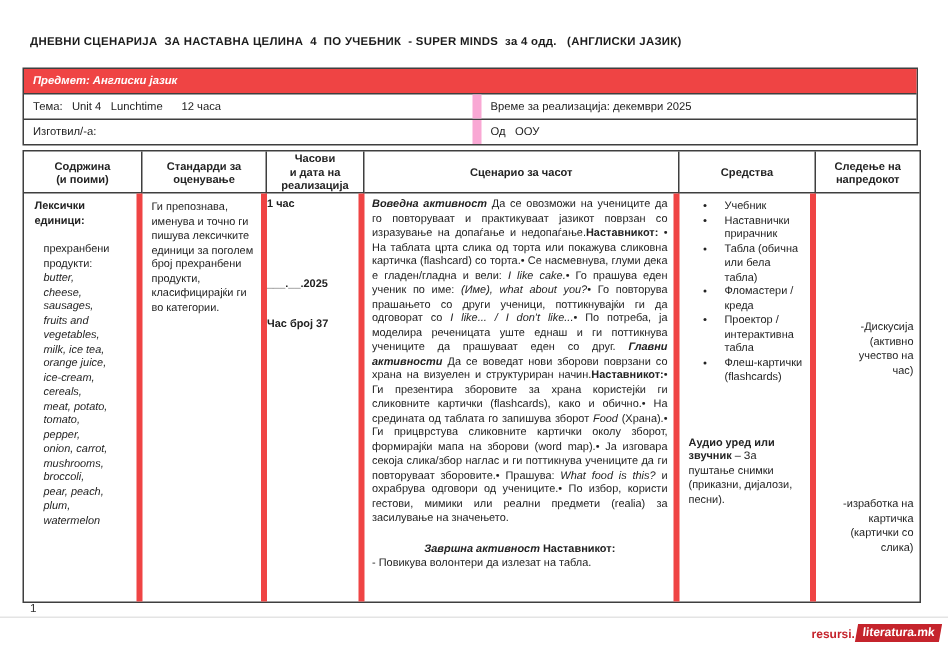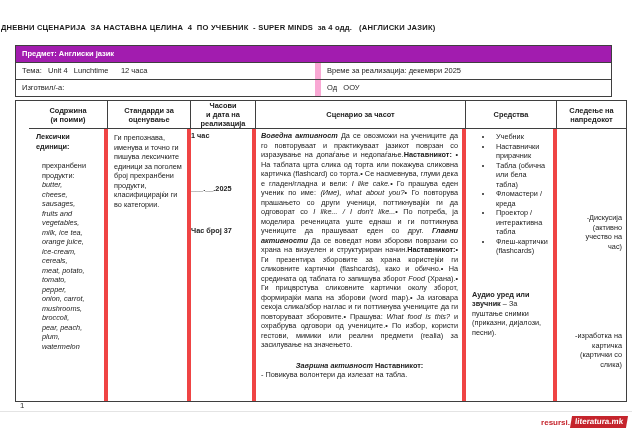--- a/index.html
+++ b/index.html
@@ -4,42 +4,41 @@
 <style>
   html,body{margin:0;padding:0;}
   body{
     width:632px;height:447px;position:relative;background:#ffffff;
     font-family:"Liberation Sans","DejaVu Sans",sans-serif;color:#222;
     overflow:hidden;
   }
   .b{font-weight:bold;}
   .i{font-style:italic;}
   .title{
-    position:absolute;left:1px;top:23px;font-size:7.6px;font-weight:700;
+    position:absolute;left:20px;top:23px;font-size:7.6px;font-weight:700;
     color:#1c1c1c;white-space:pre;letter-spacing:.2px;
   }
   
   .info-table{
     position:absolute;left:15px;top:45px;width:595px;
     border:1px solid #3f3f3f;font-size:7.5px;
   }
   .info-row{display:flex;height:16px;line-height:16px;border-top:1px solid #3f3f3f;}
   .info-row:first-child{border-top:none;}
-  .info-row.blue{background:#a21caf;color:#ffffff;font-weight:600;}
+  .info-row.blue{background:#ef4444;color:#ffffff;font-weight:600;font-style:italic;}
   .info-cell{padding-left:6px;white-space:pre;overflow:hidden;}
   .info-cell.left{width:293px;border-right:6px solid #f9a8d4;}
   .info-cell.right{flex:1;}
   .info-cell.full{width:100%;}
   
   .main-table{
     position:absolute;left:15px;top:100px;
     display:grid;grid-template-columns:79px 83px 65px 210px 91px 69px;
     grid-template-rows:28px 272px;
     border:1px solid #3f3f3f;
-    padding-left:13px;
   }
   .th{
     border-right:1px solid #3f3f3f;border-bottom:1px solid #3f3f3f;
     display:flex;align-items:center;justify-content:center;text-align:center;
     font-weight:700;font-size:7.4px;line-height:9px;white-space:pre-line;
   }
   .th:nth-child(6){border-right:none;}
   .td{
     border-right:4px solid #ef4444;font-size:7.3px;line-height:9.5px;
     overflow:hidden;
@@ -49,21 +48,21 @@
   .c-content{padding:3px 3px 0 7px;}
   .c-content .heading{font-weight:700;white-space:pre-line;}
   .c-content .category{white-space:pre-line;margin:10px 0 0 6px;}
   .c-content .words{white-space:pre-line;margin:0 0 0 6px;}
   
   .c-standards{padding:4px 3px 0 6px;white-space:pre-line;}
   
   .c-hours{text-align:left;font-weight:700;}
   .c-hours .line1{margin-top:2px;}
   .c-hours .line2{margin-top:43px;}
-  .c-hours .line3{margin-top:33px;}
+  .c-hours .line3{margin-top:18px;}
   
   .c-scenario{padding:2px 4px 0 5px;text-align:justify;}
   .c-scenario .closing{margin-top:11px;text-align:center;}
   
   .c-resources{padding:2px 2px 0 0;}
   .c-resources ul{margin:1px 0 0 0;padding:0 2px 0 27px;}
   .c-resources li{margin:0;padding-left:3px;}
   .c-resources .audio{margin:34px 3px 0 6px;}
   
   .c-progress{text-align:center;padding:0 4px;}

